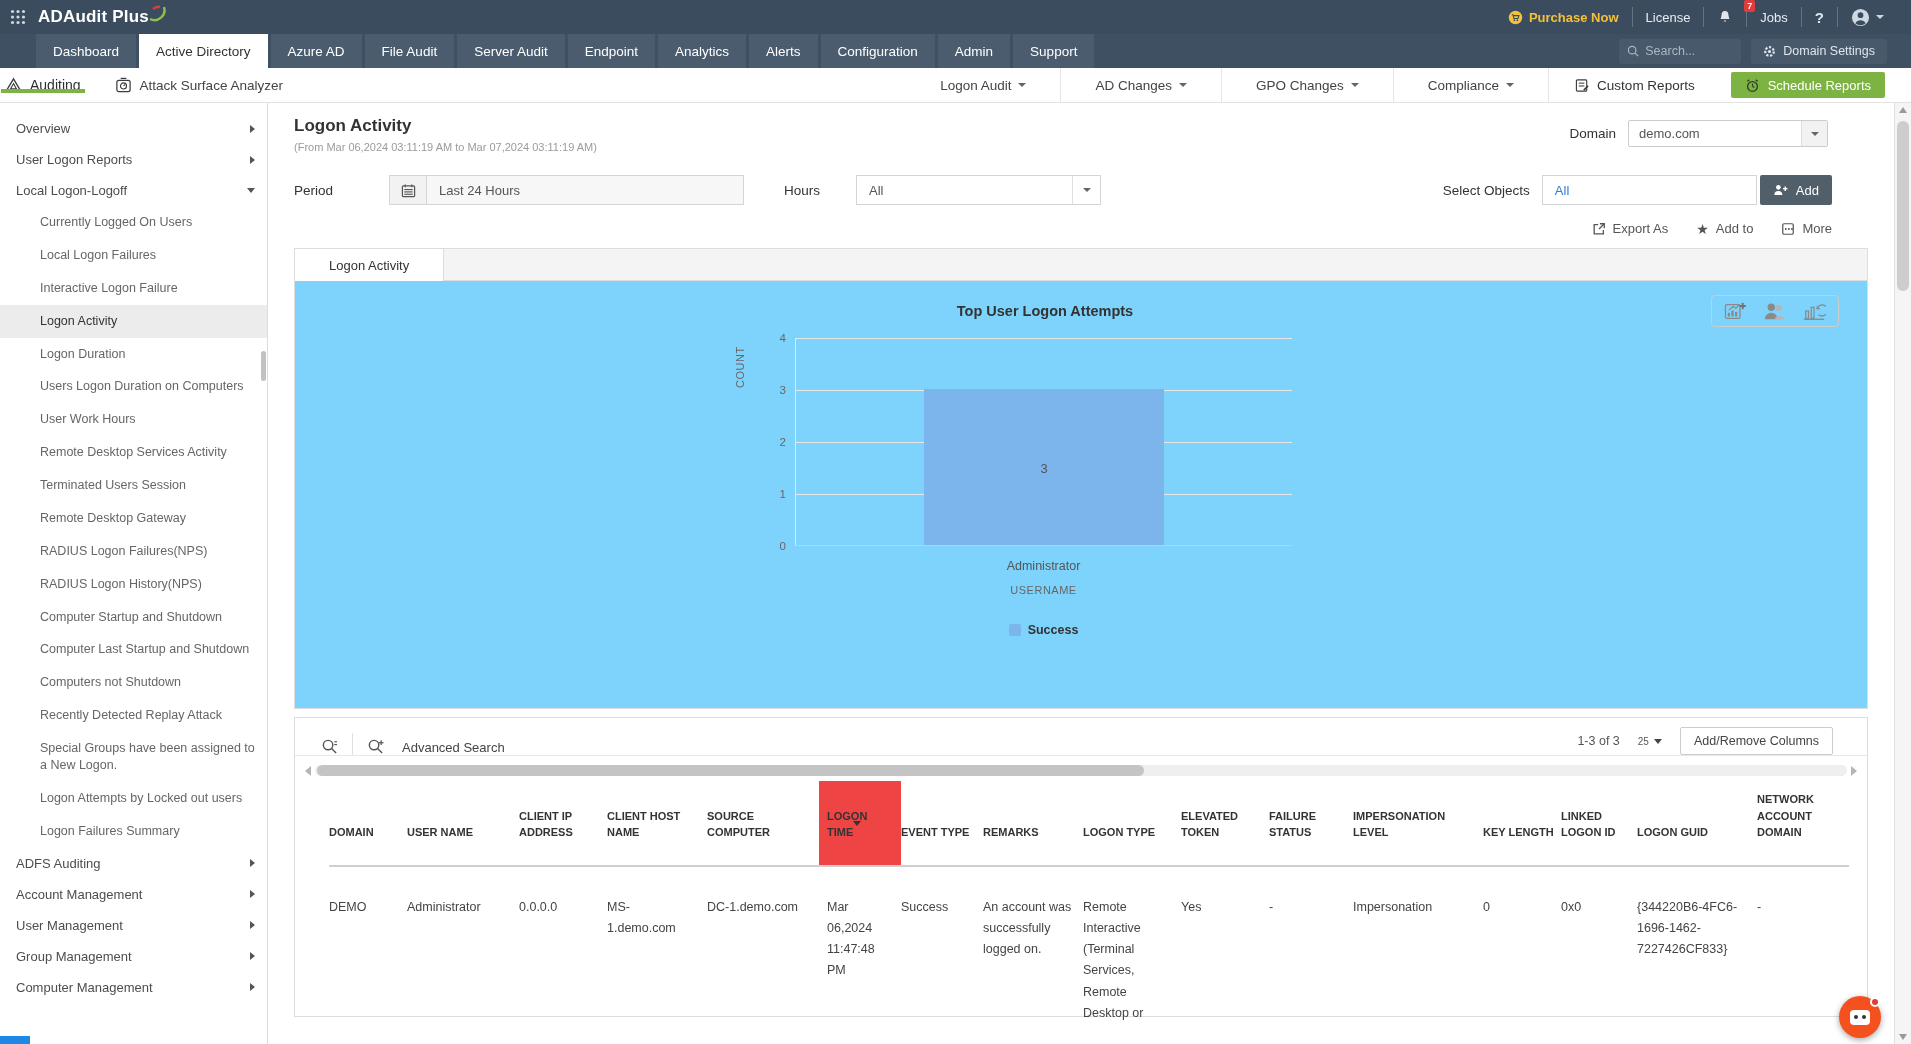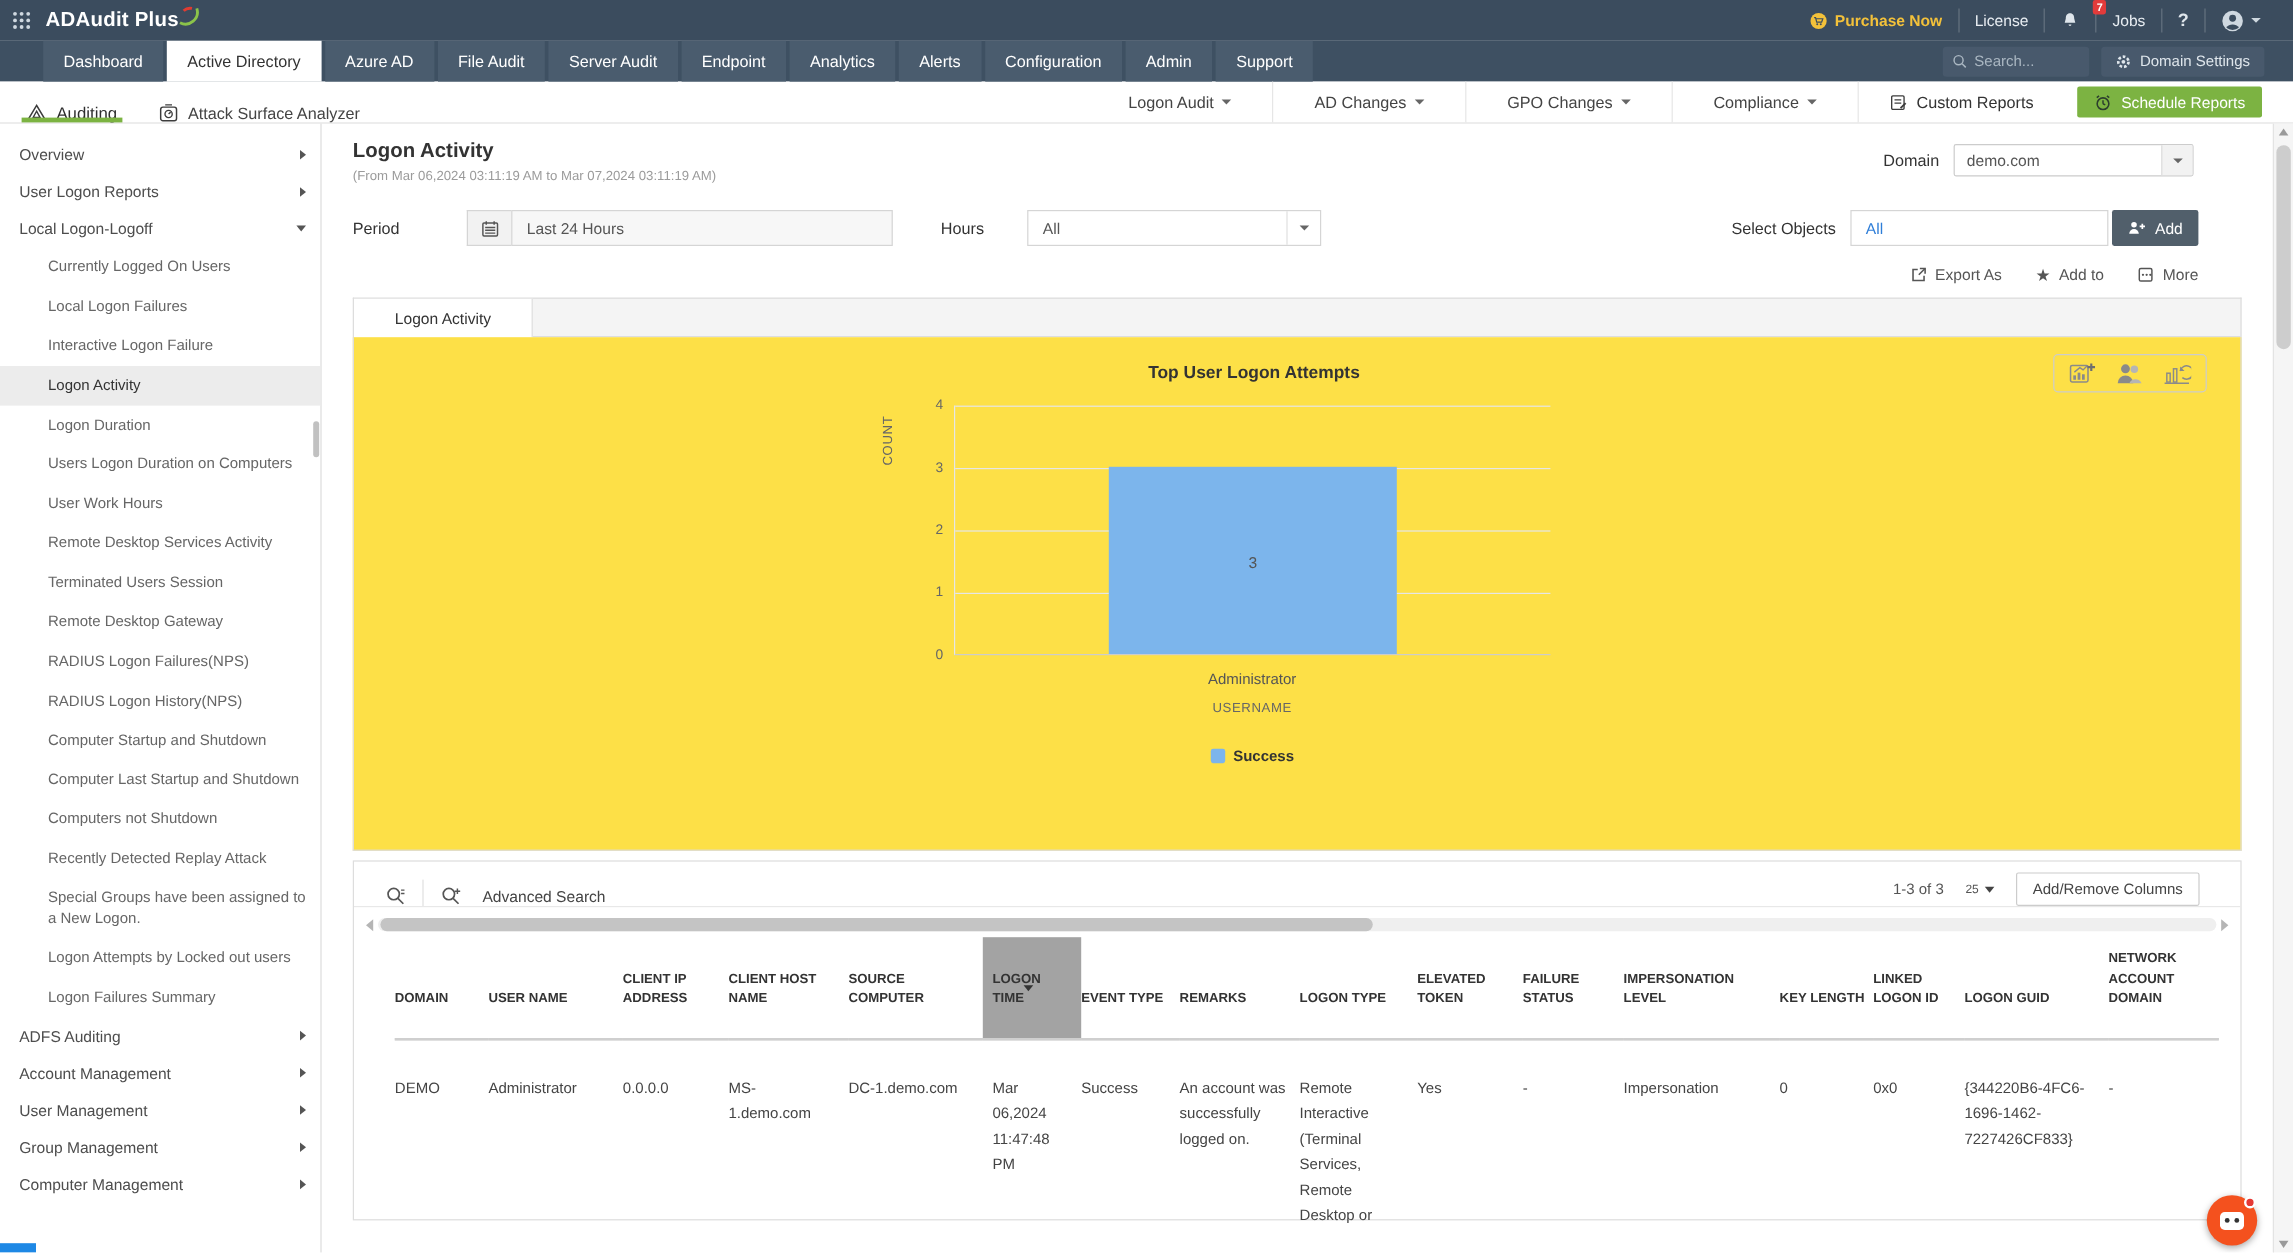--- a/index.html
+++ b/index.html
@@ -26,21 +26,21 @@
   .nav-tab { background:#4a5c6e; color:#fff; font-size:13.5px; padding:0 17px; margin-right:3px; display:flex; align-items:center; cursor:pointer; white-space:nowrap; }
   .nav-tab.active { background:#fff; color:#333; }
   .nv-right { margin-left:auto; display:flex; align-items:center; gap:10px; padding-right:24px; }
   .nv-search { background:#48596c; border-radius:3px; height:25px; width:122px; display:flex; align-items:center; padding:0 8px; gap:6px; }
   .nv-search input { background:transparent; border:0; outline:0; color:#cdd6df; font-size:12.5px; width:86px; font-family:"Liberation Sans",sans-serif; }
   .nv-search input::placeholder { color:#aab7c2; }
   .nv-dsettings { background:#48596c; border-radius:3px; height:25px; display:flex; align-items:center; gap:7px; padding:0 12px; color:#dfe6ec; font-size:12.5px; cursor:pointer; }
 
   
   .subnav { height:35px; background:#fff; border-bottom:1px solid #e2e2e2; display:flex; align-items:stretch; }
-  .sn-left { display:flex; align-items:flex-end; padding-left:22px; gap:34px; }
+  .sn-left { display:flex; align-items:center; padding-left:5px; gap:34px; }
   .sn-audit { display:flex; align-items:center; gap:8px; font-size:14px; color:#2e2e2e; position:relative; cursor:pointer; }
   .sn-audit .grn { position:absolute; left:-4px; right:-4px; bottom:0; height:4px; background:#7cb342; }
   .sn-asa { display:flex; align-items:center; gap:8px; font-size:13.5px; color:#444; cursor:pointer; }
   .sn-right { margin-left:auto; display:flex; align-items:stretch; }
   .sn-menu { display:flex; align-items:center; gap:7px; font-size:13.5px; color:#444; padding:0 34px; border-left:1px solid #e6e6e6; cursor:pointer; }
   .sn-menu:first-child { border-left:none; }
   .car-g { width:0;height:0;border-left:4px solid transparent;border-right:4px solid transparent;border-top:4px solid #666; }
   .sn-custom { display:flex; align-items:center; gap:7px; font-size:13.5px; color:#333; padding:0 26px; border-left:1px solid #e6e6e6; cursor:pointer; }
   .sn-sched { margin:4px 26px 4px 10px; background:#7cb342; border-radius:2px; color:#fff; font-size:13px; display:flex; align-items:center; gap:8px; padding:0 14px; cursor:pointer; }
 
@@ -82,21 +82,21 @@
   
   .actions-row { margin-top:16px; display:flex; justify-content:flex-end; gap:28px; padding-right:36px; font-size:13px; color:#555; }
   .act { display:flex; align-items:center; gap:7px; cursor:pointer; }
   .star { font-size:14px; color:#555; line-height:1; }
 
   
   .tabstrip { margin-top:12px; background:#f4f4f4; border:1px solid #ddd; border-bottom:none; display:flex; height:33px; }
   .tab-active { background:#fff; border-right:1px solid #ddd; padding:0 34px; display:flex; align-items:center; font-size:13px; color:#333; position:relative; top:0; cursor:pointer; }
   .tabstrip-rest { flex:1; border-bottom:1px solid #ddd; }
   .tabstrip { border-bottom:none; }
-  .chart-panel { border:1px solid #ddd; border-top:none; height:428px; position:relative; background:#fde047; }
+  .chart-panel { border:1px solid #ddd; border-top:none; height:428px; position:relative; background:#7dd3fc; }
   .chart-tools { position:absolute; top:14px; right:28px; border:1px solid #ccc; border-radius:4px; display:flex; align-items:center; gap:16px; padding:5px 12px; }
   .ct-title { position:absolute; top:22px; left:400px; width:700px; text-align:center; font-size:14.5px; font-weight:bold; color:#333; }
   .plot { position:absolute; left:500px; top:57px; width:497px; height:208px; border-left:1px solid #e6e6e6; border-bottom:1px solid #ccc; }
   .gline { position:absolute; left:0; right:0; height:1px; background:#e6e6e6; }
   .ytick { position:absolute; right:100%; margin-right:10px; transform:translateY(-6px); font-size:11.5px; color:#666; }
   .ylab { position:absolute; left:-62px; top:50px; transform:rotate(-90deg); transform-origin:left top; font-size:11px; color:#666; letter-spacing:.5px; }
   .bar { position:absolute; left:128px; bottom:0; width:240px; height:156px; background:#7cb5ec; }
   .bar-val { position:absolute; left:0; right:0; top:72px; text-align:center; font-size:13px; color:#555; }
   .xcat { position:absolute; left:500px; top:278px; width:497px; text-align:center; font-size:12.5px; color:#555; }
   .xlab { position:absolute; left:500px; top:303px; width:497px; text-align:center; font-size:11px; color:#666; letter-spacing:.5px; }
@@ -117,21 +117,21 @@
   .addrem { border:1px solid #ccc; border-radius:2px; background:#fff; font-size:12.5px; color:#444; padding:6px 13px; cursor:pointer; font-family:"Liberation Sans",sans-serif; }
   .hscroll { display:flex; align-items:center; margin:8px 10px 2px 10px; height:13px; }
   .hs-arrow { width:0;height:0;border-top:5px solid transparent;border-bottom:5px solid transparent; cursor:pointer; }
   .hs-l { border-right:6px solid #b5b5b5; margin-right:4px; }
   .hs-r { border-left:6px solid #b5b5b5; margin-left:4px; }
   .hs-track { flex:1; height:11px; background:#efefef; border-radius:6px; position:relative; }
   .hs-thumb { position:absolute; left:2px; top:0; height:11px; width:54%; background:#c4c4c4; border-radius:6px; cursor:grab; }
 
   table.rep { border-collapse:collapse; table-layout:fixed; width:1520px; margin:4px 0 0 34px; }
   .rep th { text-align:left; vertical-align:bottom; font-size:11px; font-weight:bold; color:#333; padding:10px 6px 24px 0; line-height:1.5; }
-  .rep th.sorted { background:#a3a3a3; padding-left:8px; }
+  .rep th.sorted { background:#ef4444; padding-left:8px; }
   .rep thead tr { border-bottom:2px solid #cfcfcf; }
   .rep td { vertical-align:top; font-size:12.5px; color:#444; padding:30px 10px 0 0; line-height:1.7; }
   .rep td.sorted { padding-left:8px; }
   .sort-car { width:0;height:0;border-left:4px solid transparent;border-right:4px solid transparent;border-top:5px solid #333; margin-top:8px; }
 
   
   .vscroll { width:17px; background:#f5f5f5; border-left:1px solid #e3e3e3; position:relative; flex:none; }
   .vs-up { position:absolute; top:4px; left:4px; width:0;height:0;border-left:4px solid transparent;border-right:4px solid transparent;border-bottom:6px solid #9a9a9a; }
   .vs-dn { position:absolute; bottom:4px; left:4px; width:0;height:0;border-left:4px solid transparent;border-right:4px solid transparent;border-top:6px solid #9a9a9a; }
   .vs-thumb { position:absolute; top:18px; left:2px; width:12px; height:170px; background:#cdcdcd; border-radius:6px; cursor:grab; }

